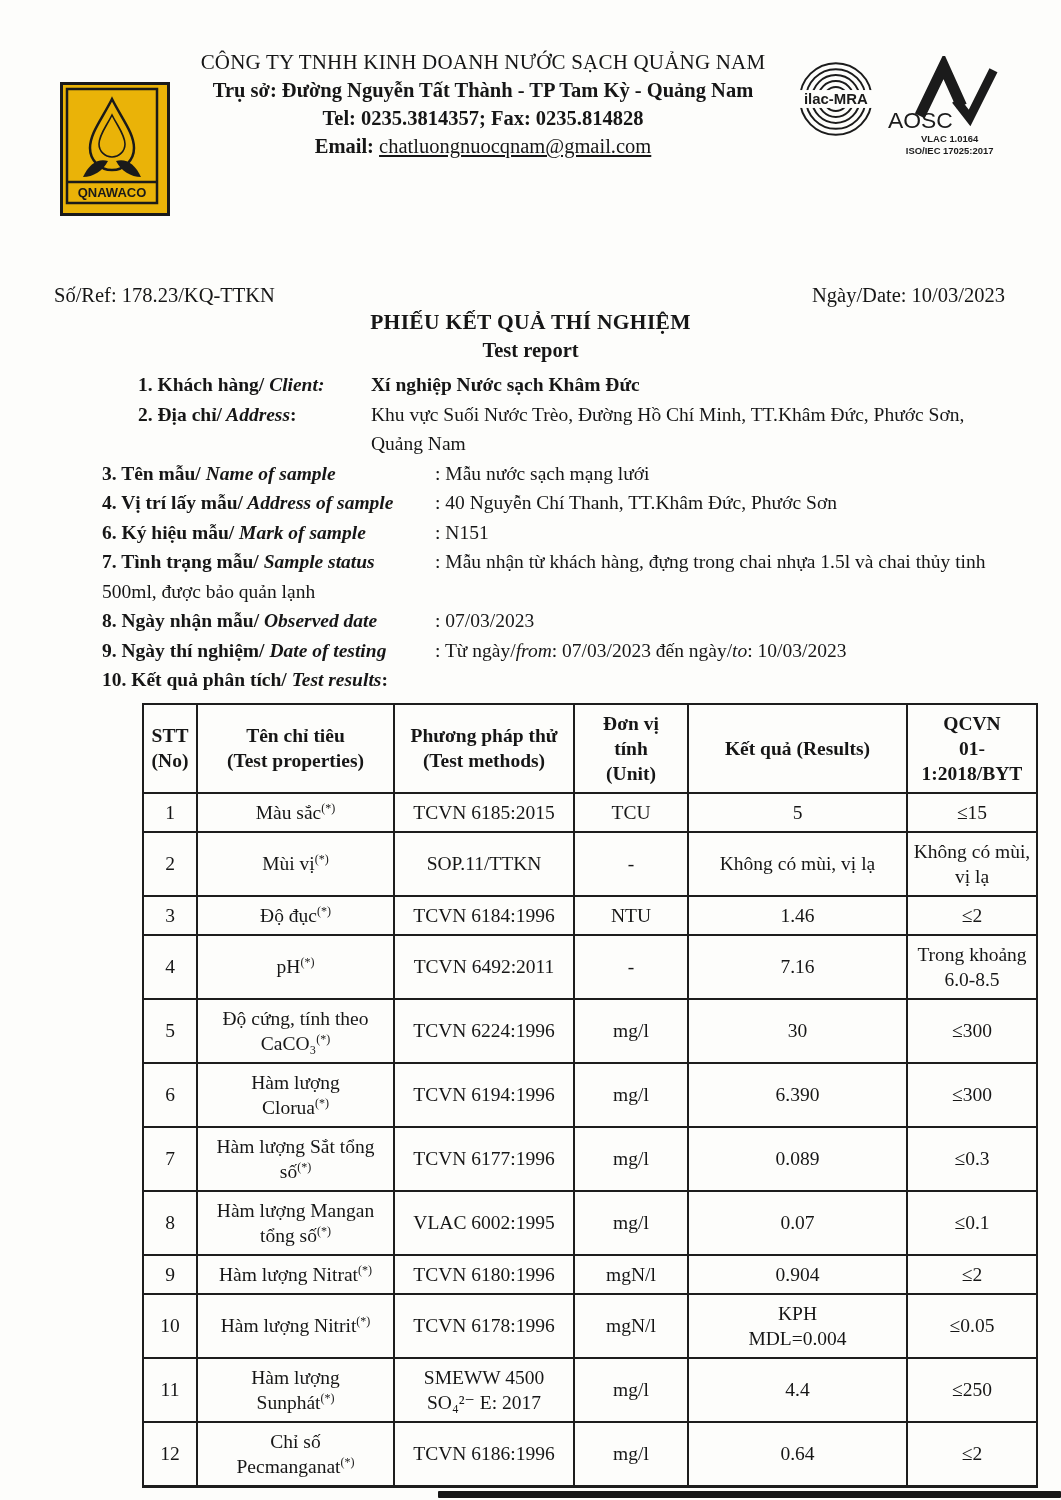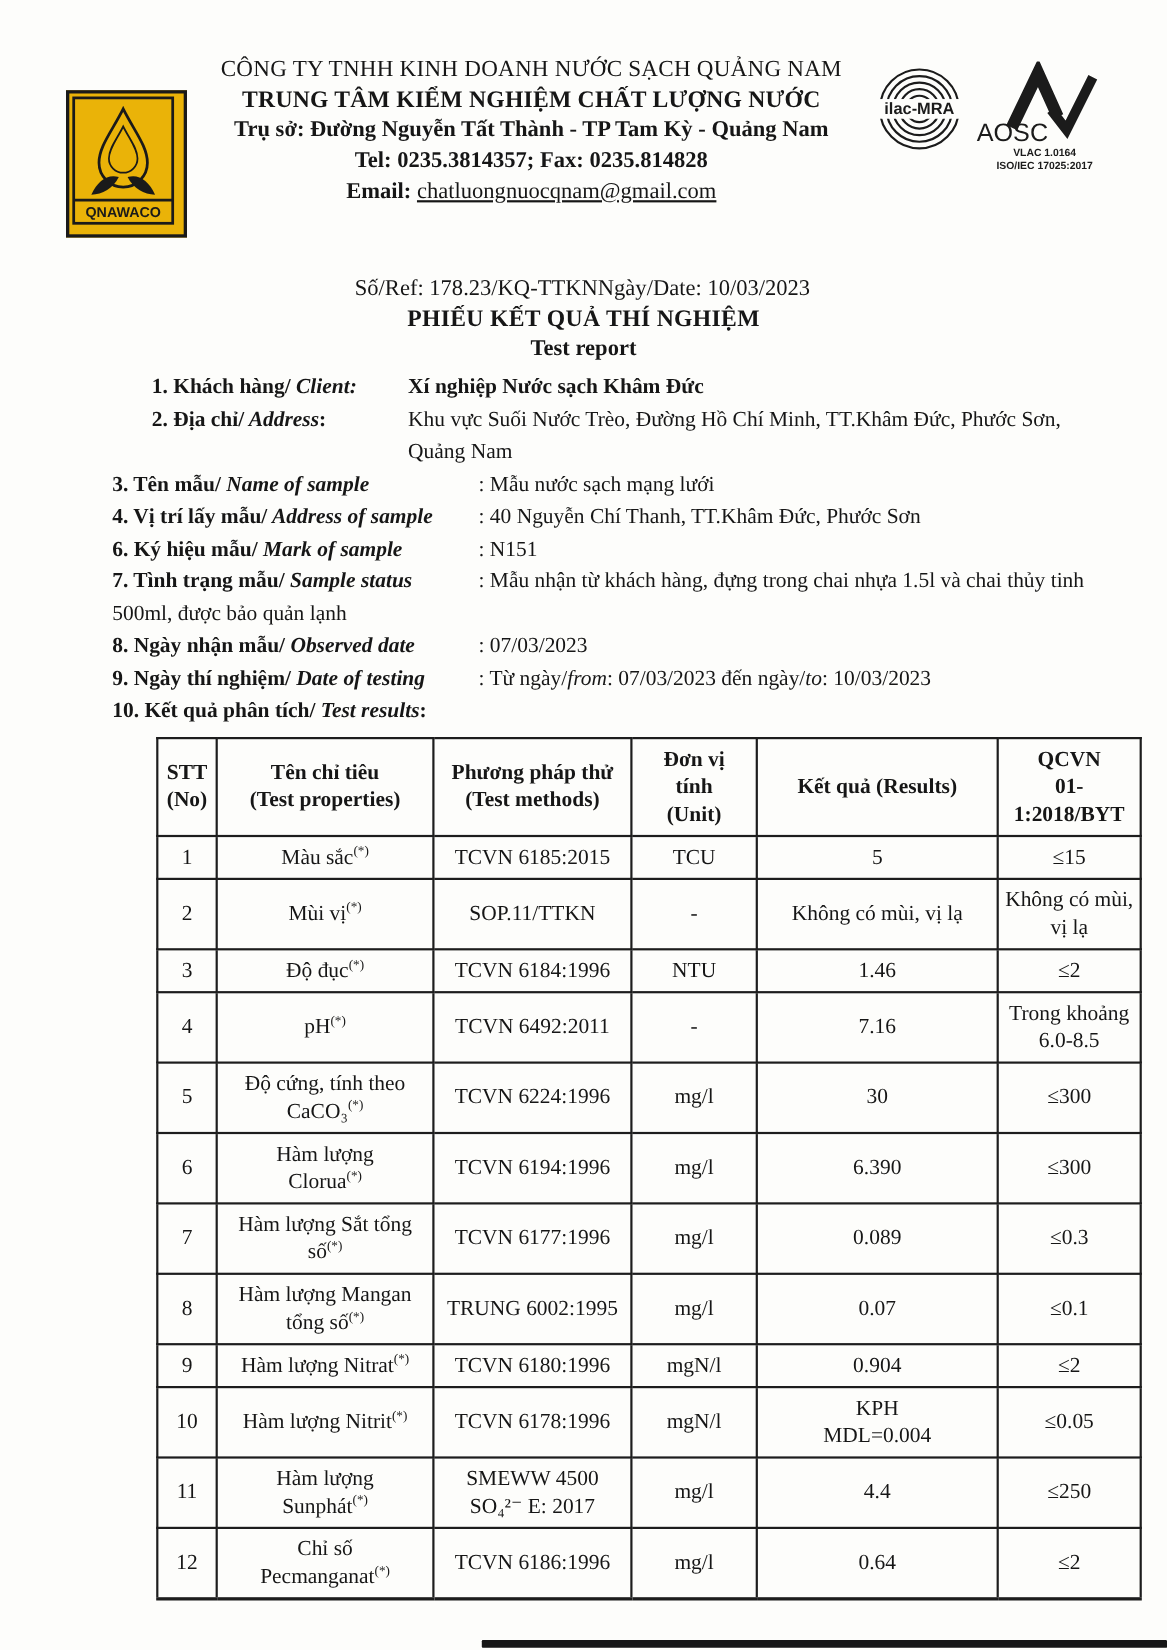--- a/index.html
+++ b/index.html
@@ -19,21 +19,21 @@
     border:3px solid #1a1a1a;padding:2px;background:#eab308;
   }
   .logo-box svg{display:block;}
   .head-center{flex:1;text-align:center;padding-top:4px;line-height:28px;}
   .hc1{font-size:21px;letter-spacing:.2px;}
   .hc2{font-size:21.5px;font-weight:bold;letter-spacing:.2px;}
   .hc3,.hc4,.hc5{font-size:20.5px;font-weight:bold;}
   .hc5 .email{font-weight:normal;text-decoration:underline;}
   .head-right{flex:none;width:215px;display:flex;align-items:flex-start;padding-top:12px;gap:4px;justify-content:space-between;}
   
-  .refrow{display:flex;justify-content:center;padding:0 56px 0 54px;margin-top:35px;font-size:20.5px;}
+  .refrow{display:flex;justify-content:space-between;padding:0 56px 0 54px;margin-top:68px;font-size:20.5px;}
   .title{text-align:center;font-weight:bold;font-size:21.5px;margin-top:3px;letter-spacing:.3px;}
   .subtitle{text-align:center;font-weight:bold;font-size:20.5px;margin-top:4px;}
   
   .items{padding:8px 56px 0 102px;font-size:19.5px;line-height:29.5px;}
   .item{margin:0;}
   .flexi{display:flex;margin-left:36px;}
   .lblA{flex:none;width:233px;font-weight:bold;}
   .lblB{display:inline-block;width:333px;font-weight:bold;vertical-align:top;}
   .en{font-style:italic;}
   .valw{max-width:625px;}
@@ -74,21 +74,20 @@
         <path d="M47 28 C41 40 34 48 34 57 a13 13 0 0 0 26 0 C60 48 53 40 47 28 Z" fill="none" stroke="#1a1a1a" stroke-width="1.6"></path>
         <path d="M18 90 C24 77 33 71 43 74 C38 84 28 90 18 90 Z" fill="#1a1a1a"></path>
         <path d="M76 90 C70 77 61 71 51 74 C56 84 66 90 76 90 Z" fill="#1a1a1a"></path>
         <line x1="2" y1="95" x2="92" y2="95" stroke="#1a1a1a" stroke-width="2.5"></line>
         <text x="47" y="110" text-anchor="middle" font-size="13" font-weight="bold" font-family="Liberation Sans, sans-serif" fill="#1a1a1a">QNAWACO</text>
       </svg>
     </div>
 
     <div class="head-center">
       <div class="hc1">CÔNG TY TNHH KINH DOANH NƯỚC SẠCH QUẢNG NAM</div>
-      <div class="hc2">TRUNG TÂM KIỂM NGHIỆM CHẤT LƯỢNG NƯỚC</div>
       <div class="hc3">Trụ sở: Đường Nguyễn Tất Thành - TP Tam Kỳ -  Quảng Nam</div>
       <div class="hc4">Tel: 0235.3814357; Fax: 0235.814828</div>
       <div class="hc5"><span>Email:</span> <span class="email">chatluongnuocqnam@gmail.com</span></div>
     </div>
 
     <div class="head-right">
       <svg width="80" height="86" viewBox="0 0 80 80">
         <g stroke="#1b1b1b" stroke-width="2" fill="none">
           <circle cx="40" cy="40" r="36"></circle>
             <circle cx="40" cy="40" r="30"></circle>
@@ -245,21 +244,21 @@
 số<sup>(*)</sup></td>
           <td>TCVN 6177:1996</td>
           <td>mg/l</td>
           <td>0.089</td>
           <td>≤0.3</td>
         </tr>
         <tr>
           <td>8</td>
           <td>Hàm lượng Mangan
 tổng số<sup>(*)</sup></td>
-          <td>TRUNG 6002:1995</td>
+          <td>VLAC 6002:1995</td>
           <td>mg/l</td>
           <td>0.07</td>
           <td>≤0.1</td>
         </tr>
         <tr>
           <td>9</td>
           <td>Hàm lượng Nitrat<sup>(*)</sup></td>
           <td>TCVN 6180:1996</td>
           <td>mgN/l</td>
           <td>0.904</td>

